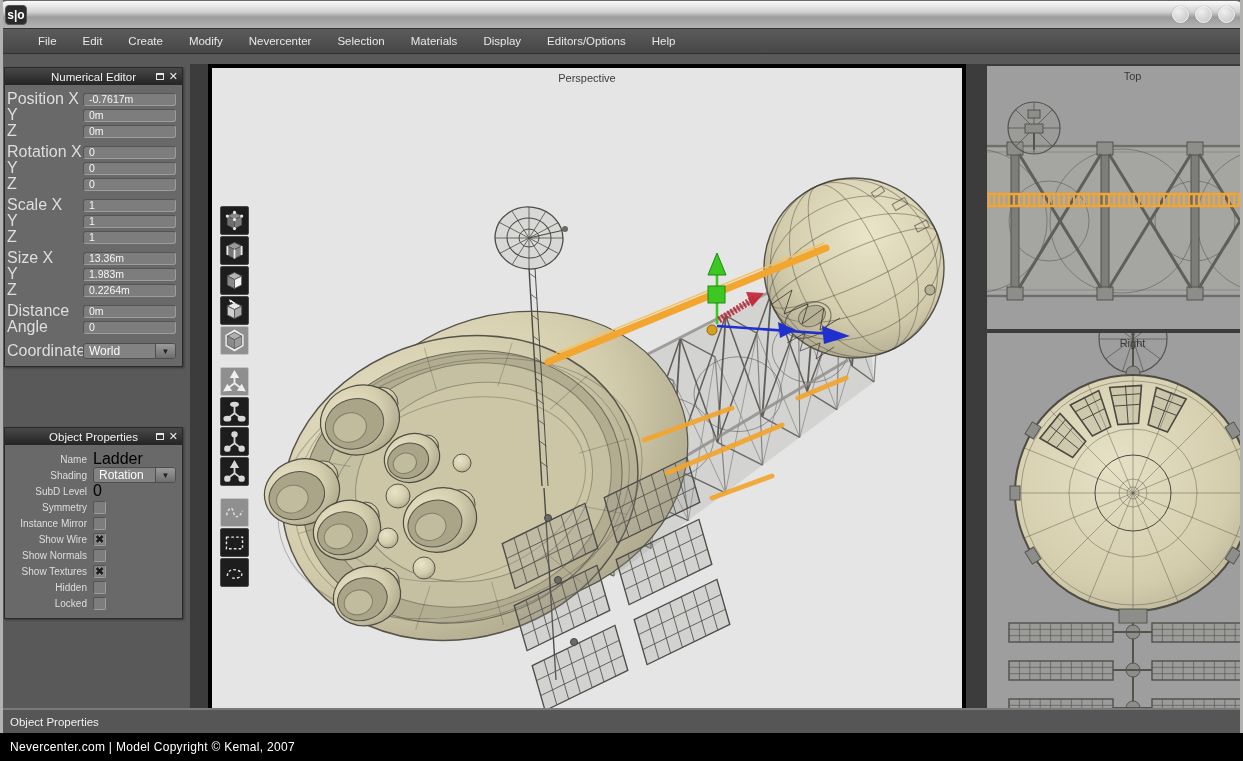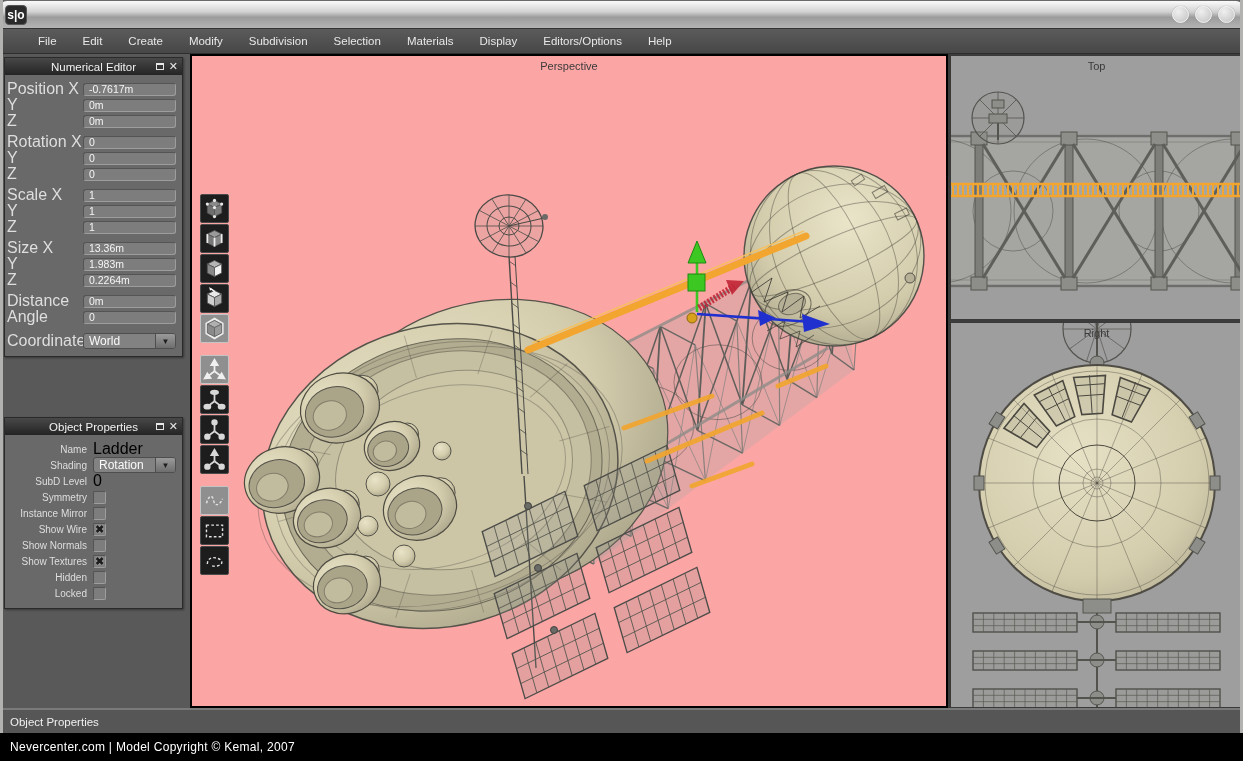--- a/index.html
+++ b/index.html
@@ -18,23 +18,23 @@
   .winbtn{width:17px;height:17px;border-radius:50%;background:radial-gradient(circle at 35% 30%,#efefef,#c2c2c2);
     border:1.5px solid #f4f4f4;box-shadow:0 0 1px #777;}
 
   
   .menubar{position:absolute;left:0;top:28px;width:100%;height:26px;
     background:linear-gradient(#5b5b5b,#474747);border-top:1px solid #333;border-bottom:1px solid #2e2e2e;
     display:flex;align-items:center;padding-left:25px;}
   .menu-item{color:#e8e8e8;font-size:11.5px;padding:0 13px;height:100%;display:flex;align-items:center;cursor:default;}
 
   
-  .content{position:absolute;left:0;top:54px;width:100%;height:654px;background:#3c3c3c;display:flex;}
+  .content{position:absolute;left:0;top:64px;width:100%;height:654px;background:#3c3c3c;display:flex;gap:18px;}
   .sidebar{position:relative;width:190px;height:100%;background:#595959;flex:0 0 auto;}
-  .vp-persp{position:relative;width:758px;height:100%;background:#fca5a5;border:2px solid #000000;flex:0 0 auto;}
+  .vp-persp{position:relative;width:758px;height:100%;background:#e5e5e5;border:4px solid #000000;flex:0 0 auto;}
   .right-col{position:relative;width:295px;height:100%;flex:0 0 auto;margin-left:2px;}
   .vp-top{position:absolute;left:0;top:1px;width:293px;height:265px;background:#9e9e9e;border:1px solid #3a3a3a;overflow:hidden;}
   .vp-right{position:absolute;left:0;top:268px;width:293px;height:386px;background:#9e9e9e;border:1px solid #3a3a3a;overflow:hidden;}
   .vp-label{position:absolute;top:4px;left:0;right:0;text-align:center;font-size:11px;color:#3a3a3a;z-index:5;}
 
   
   .panel{position:absolute;left:4px;width:179px;background:#696969;border:1px solid #2a2a2a;box-shadow:1px 1px 2px rgba(0,0,0,.4);}
   .panel-header{height:17px;background:linear-gradient(#484848,#242424);display:flex;align-items:center;position:relative;}
   .panel-title{flex:1;text-align:center;color:#f2f2f2;font-size:11.5px;}
   .ph-icons{position:absolute;right:4px;top:0;height:17px;display:flex;align-items:center;gap:5px;}
@@ -82,21 +82,21 @@
         <div class="winbtn"></div>
         <div class="winbtn"></div>
       </div>
   </div>
 
   <div class="menubar" id="menubar">
       <div class="menu-item">File</div>
       <div class="menu-item">Edit</div>
       <div class="menu-item">Create</div>
       <div class="menu-item">Modify</div>
-      <div class="menu-item">Subdivision</div>
+      <div class="menu-item">Nevercenter</div>
       <div class="menu-item">Selection</div>
       <div class="menu-item">Materials</div>
       <div class="menu-item">Display</div>
       <div class="menu-item">Editors/Options</div>
       <div class="menu-item">Help</div>
     </div>
 
   <div class="content">
 
     <div class="sidebar">

